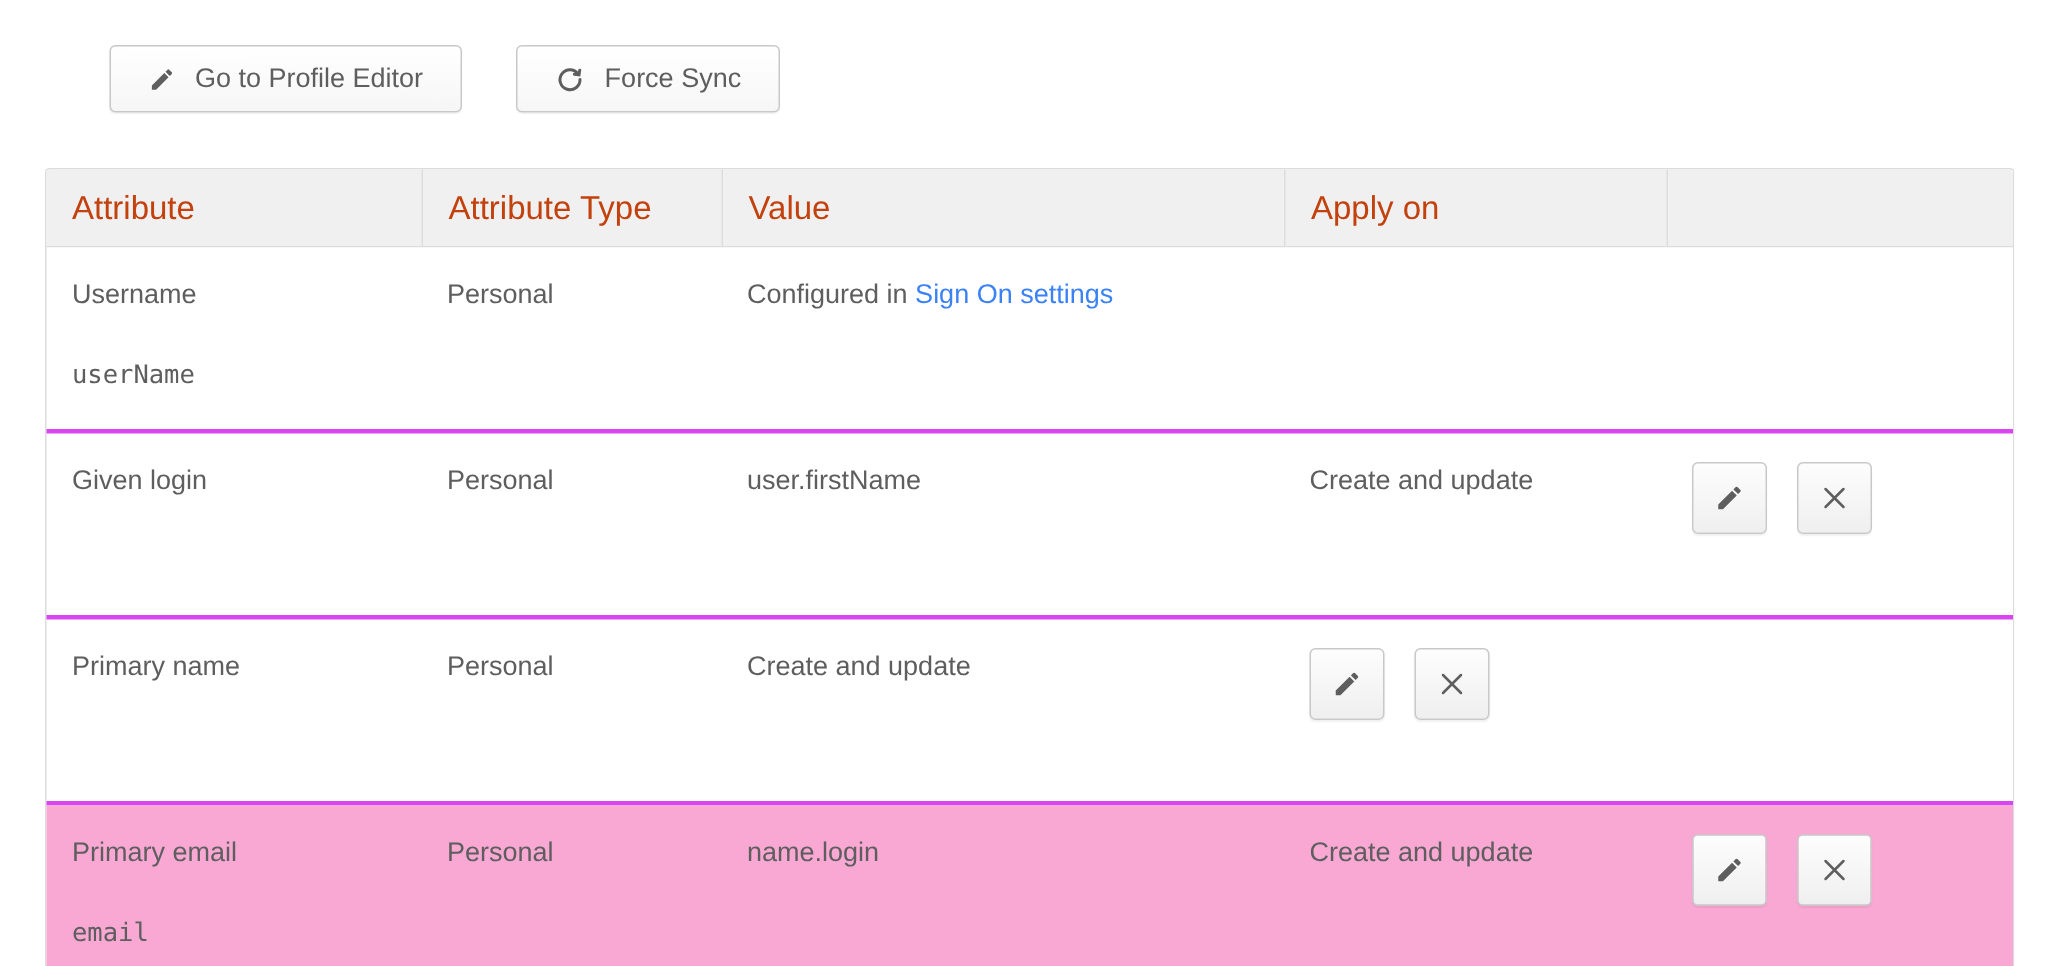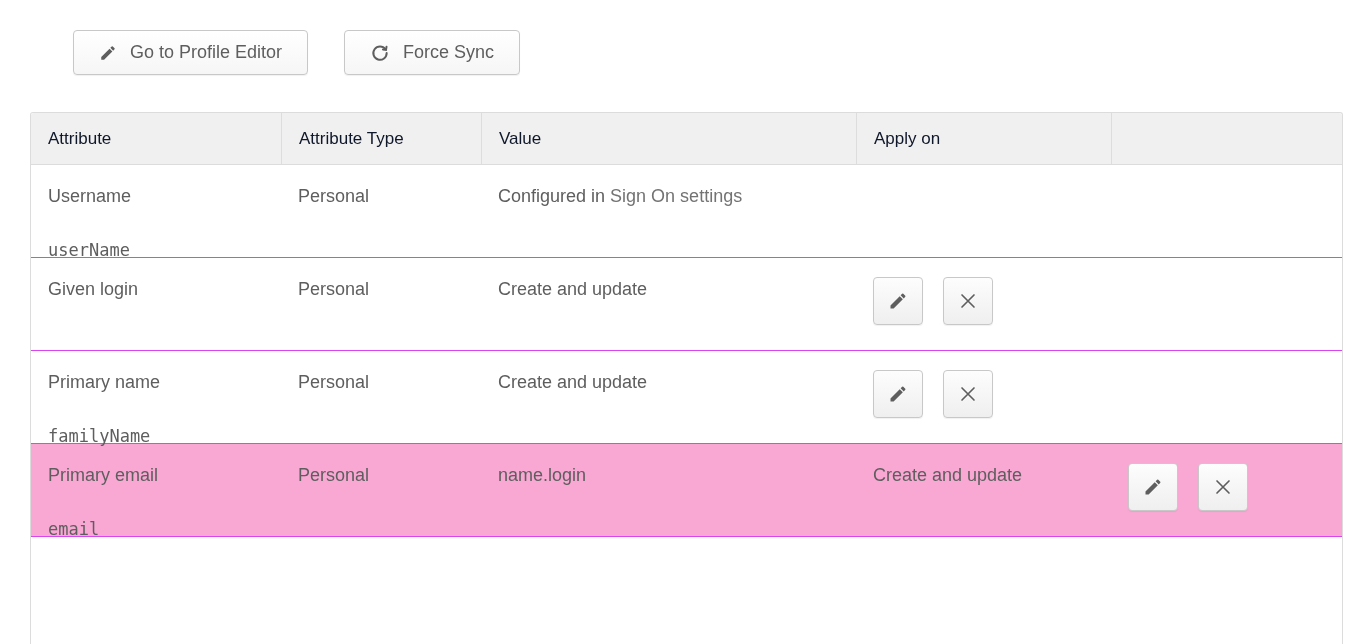--- a/index.html
+++ b/index.html
@@ -42,48 +42,48 @@
     display: grid;
     grid-template-columns: 250px 200px 375px 255px 1fr;
     height: 52px;
     background: #f0f0f0;
     border-bottom: 1px solid #dcdcdc;
     border-radius: 3px 3px 0 0;
   }
   .th {
     line-height: 51px;
     padding-left: 17px;
-    font-size: 17px;
-    color: #0f172a;
+    font-size: 22px;
+    color: #c2410c;
     border-left: 1px solid #dddddd;
     white-space: nowrap;
     overflow: hidden;
   }
   .th:first-child { border-left: none; }
   .row {
     display: grid;
     grid-template-columns: 250px 200px 375px 255px 1fr;
-    height: 93px;
-    border-bottom: 1px solid #d946ef;
+    height: 124px;
+    border-bottom: 3px solid #d946ef;
   }
   .row.highlight { background: #f9a8d4; }
   .cell {
     padding: 21px 10px 0 17px;
     font-size: 18px;
     color: #5e5e5e;
     white-space: nowrap;
   }
   .attr-code {
     font-family: "DejaVu Sans Mono", monospace;
     font-size: 17px;
     margin-top: 33px;
     color: #5e5e5e;
   }
   .link {
-    color: #737373;
+    color: #3b82f6;
     text-decoration: none;
     cursor: pointer;
   }
   .actions-cell {
     display: flex; gap: 20px;
     padding-top: 19px; padding-left: 17px;
   }
   .icon-btn {
     width: 50px; height: 48px;
     display: flex; align-items: center; justify-content: center;
@@ -139,20 +139,21 @@
     </div>
     <div class="cell"></div>
     <div class="cell"></div>
   </div>
 
   <div class="row">
     <div class="cell">
       <div>Given login</div>
     </div>
     <div class="cell">Personal</div>
+    <div class="cell">user.firstName</div>
     <div class="cell">Create and update</div>
     <div class="actions-cell">
       <button class="icon-btn">
         <span style="display:flex">
           <svg width="20" height="20" viewBox="0 0 24 24" fill="#5e5e5e">
             <path d="M3 17.25V21h3.75L17.81 9.94l-3.75-3.75L3 17.25zM20.71 7.04c.39-.39.39-1.02 0-1.41l-2.34-2.34a.9959.9959 0 0 0-1.41 0l-1.83 1.83 3.75 3.75 1.83-1.83z"></path>
           </svg>
         </span>
       </button>
       <button class="icon-btn">
@@ -161,21 +162,20 @@
             <path d="M4 4 L20 20 M20 4 L4 20"></path>
           </svg>
         </span>
       </button>
     </div>
   </div>
 
   <div class="row">
     <div class="cell">
       <div>Primary name</div>
-      <div class="attr-code">familyName</div>
     </div>
     <div class="cell">Personal</div>
     <div class="cell">Create and update</div>
     <div class="actions-cell">
       <button class="icon-btn">
         <span style="display:flex">
           <svg width="20" height="20" viewBox="0 0 24 24" fill="#5e5e5e">
             <path d="M3 17.25V21h3.75L17.81 9.94l-3.75-3.75L3 17.25zM20.71 7.04c.39-.39.39-1.02 0-1.41l-2.34-2.34a.9959.9959 0 0 0-1.41 0l-1.83 1.83 3.75 3.75 1.83-1.83z"></path>
           </svg>
         </span>

